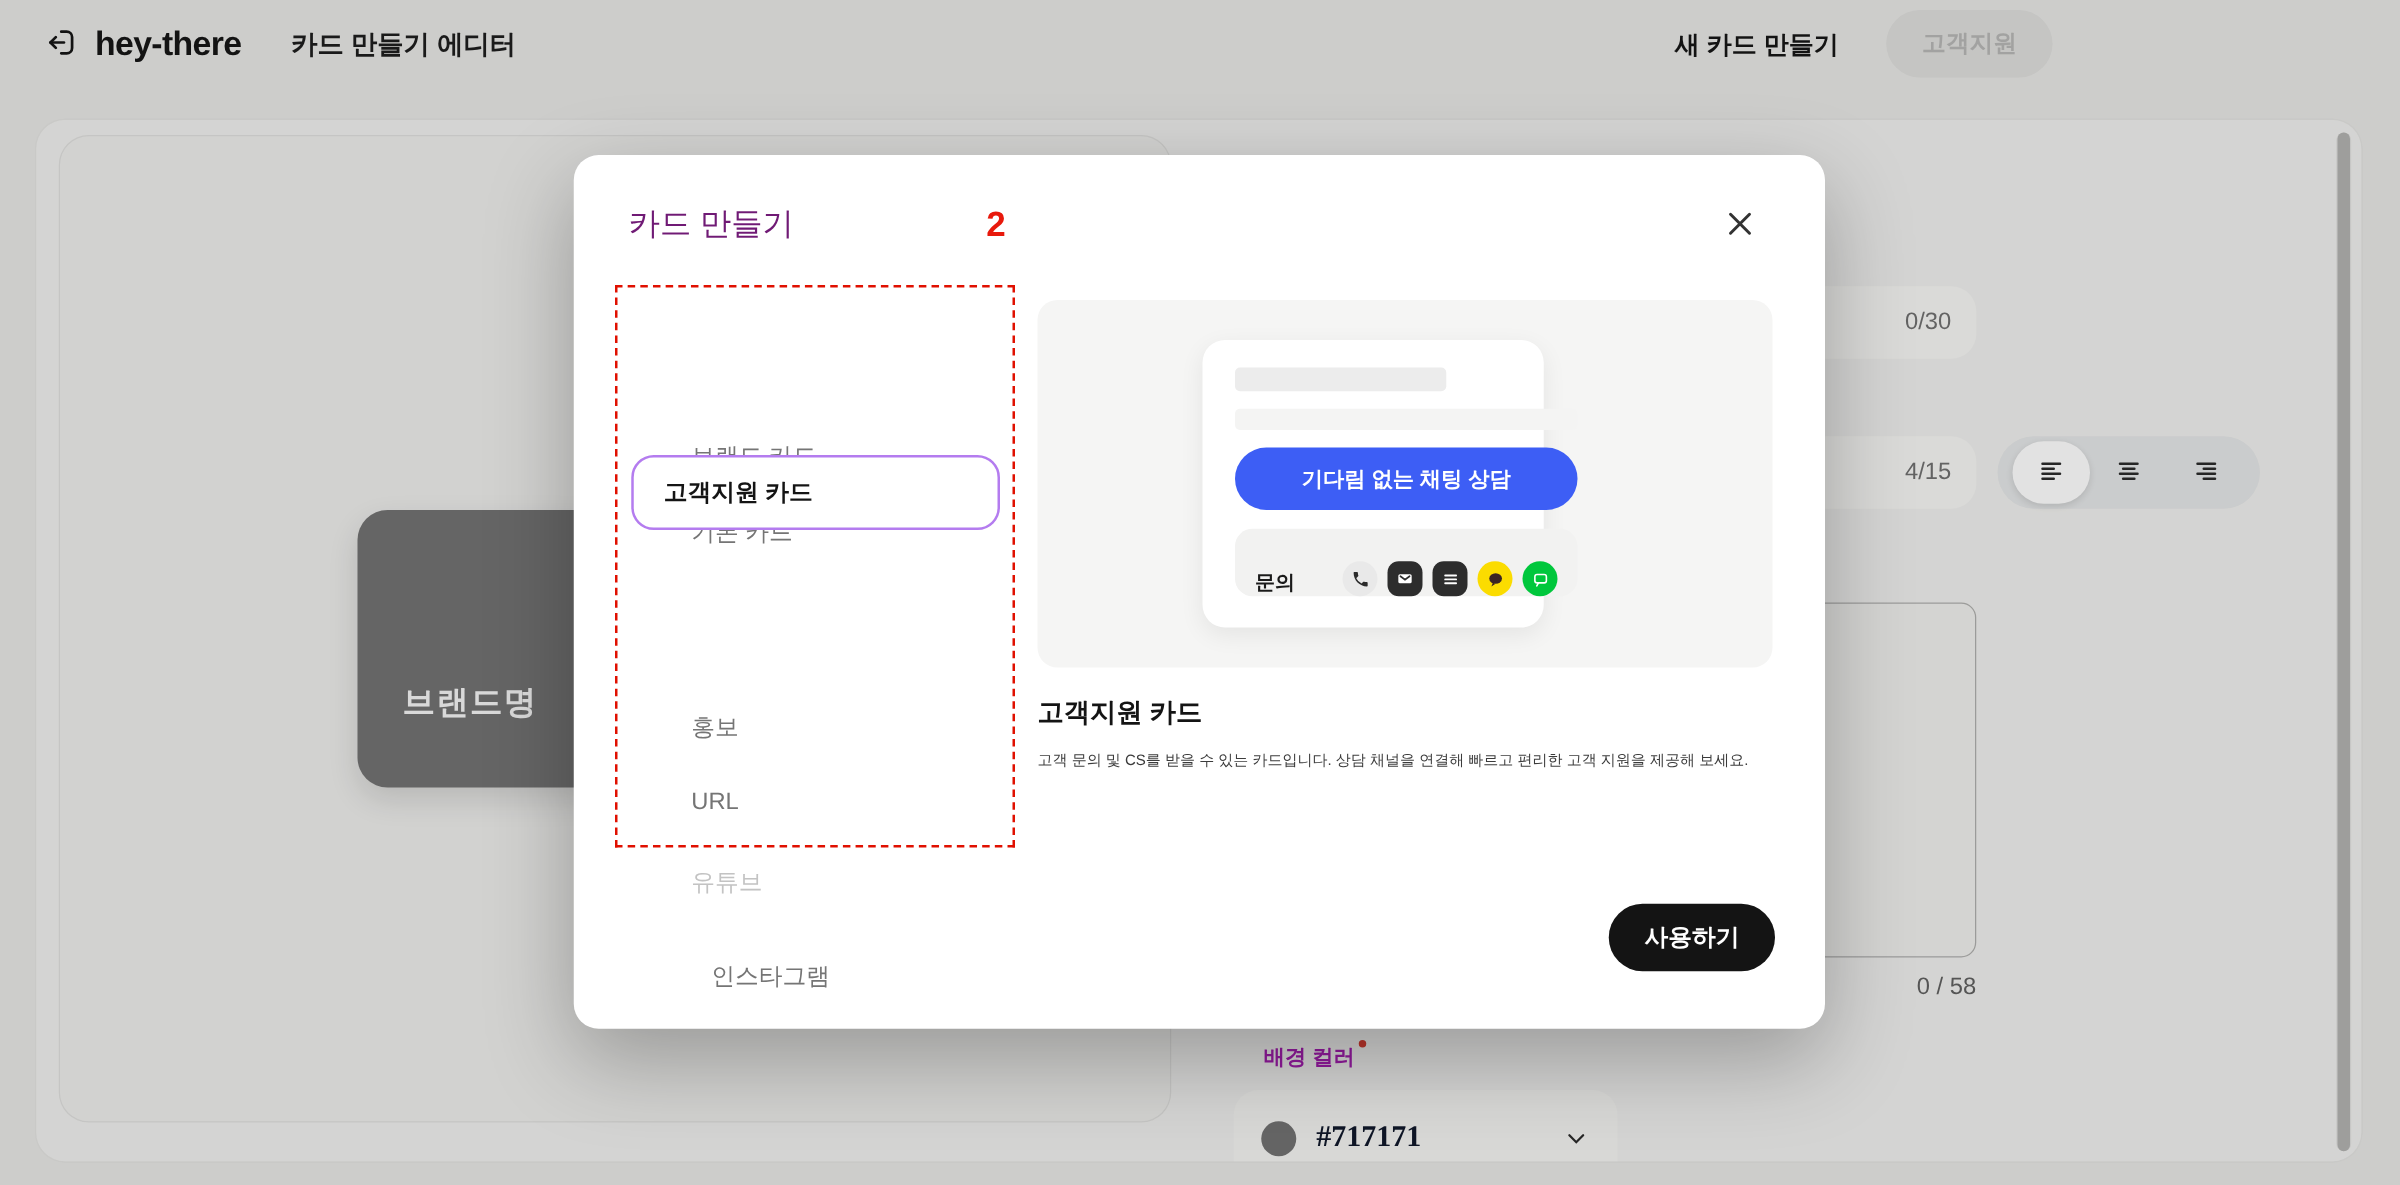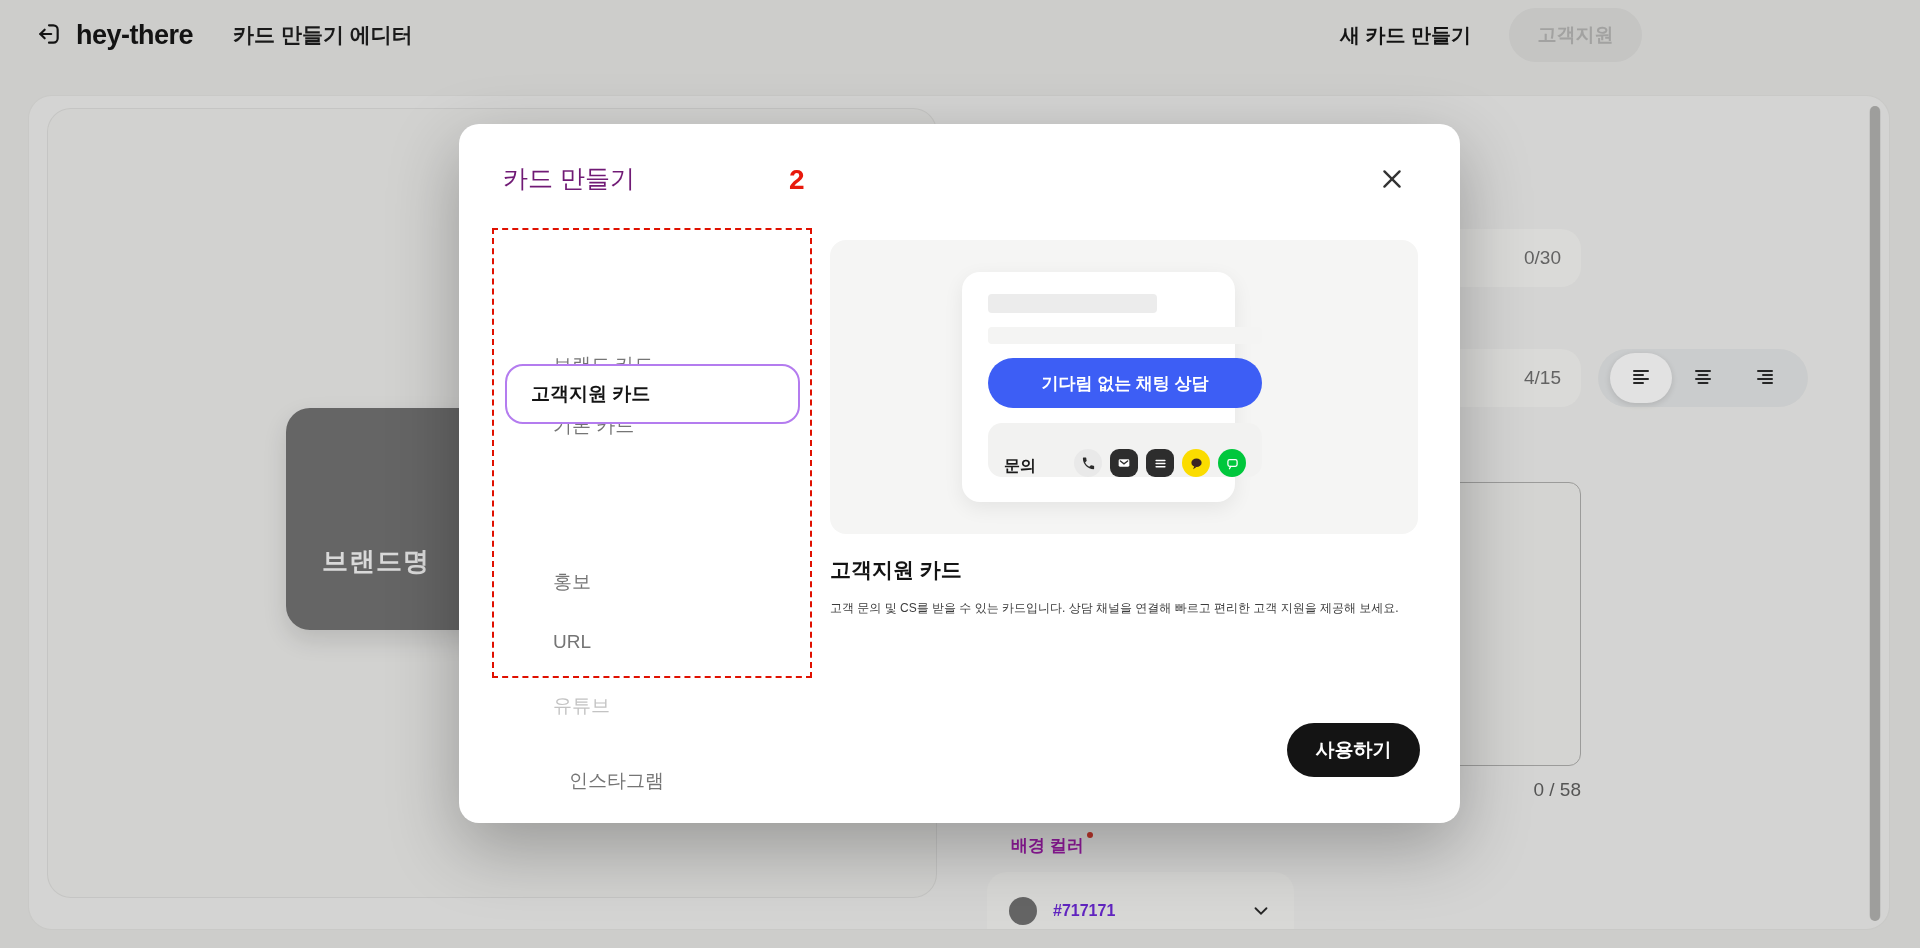--- a/index.html
+++ b/index.html
@@ -39,21 +39,21 @@
   .counter{font-size:19px;color:#6F6F6F;}
   .segmented{position:absolute;left:1569px;top:253px;width:210px;height:58px;border-radius:29px;background:#E4E6E7;display:flex;align-items:center;justify-content:space-between;padding:0 12px;}
   .seg-opt{width:62px;height:50px;border-radius:25px;display:flex;align-items:center;justify-content:center;border:none;background:transparent;cursor:pointer;}
   .seg-opt.active{background:#FFFFFF;box-shadow:0 2px 6px rgba(0,0,0,0.12);}
   .textarea-box{position:absolute;left:942px;top:386px;width:610px;height:284px;border:1.5px solid #AFAFAD;border-radius:12px;background:#EFEFED;}
   .desc-counter{position:absolute;left:942px;top:683px;width:610px;text-align:right;font-size:19px;color:#5F5F5F;}
   .bg-color-label{position:absolute;left:950px;top:738px;font-size:17px;font-weight:600;color:#a21caf;margin-left:32px;}
   .req-dot{display:inline-block;width:6px;height:6px;border-radius:50%;background:#D23B2F;vertical-align:top;margin-left:3px;margin-top:-2px;}
   .color-row{position:absolute;left:958px;top:776px;width:307px;height:77px;border-radius:20px;background:#F4F4F2;display:flex;align-items:center;padding:0 22px;cursor:pointer;}
   .color-swatch{width:28px;height:28px;border-radius:50%;background:var(--brand-card-gray);flex:0 0 auto;}
-  .color-value{font-size:16px;font-weight:700;color:#6d28d9;margin-left:16px;}
+  .color-value{font-size:24px;font-weight:700;color:#0f172a;margin-left:16px;font-family:Liberation Serif, serif;}
   .color-chevron{margin-left:auto;display:flex;align-items:center;}
   .scrollbar-track{position:absolute;right:8px;top:10px;width:12px;height:815px;border-radius:6px;background:rgba(0,0,0,0.06);}
   .scrollbar-thumb{position:absolute;left:1px;top:0;width:10px;height:815px;border-radius:5px;background:#B2B2B0;}
   
   .overlay{position:absolute;inset:0;background:rgba(15,15,15,0.12);z-index:50;}
   .modal{position:absolute;left:459px;top:124px;width:1001px;height:699px;background:#FFFFFF;border-radius:20px;box-shadow:0 24px 70px rgba(0,0,0,0.28);z-index:100;}
   .modal-title{position:absolute;left:44px;top:38px;font-size:25px;font-weight:400;color:#701a75;}
   .modal-close{position:absolute;right:52px;top:40px;width:32px;height:32px;background:none;border:none;cursor:pointer;display:flex;align-items:center;justify-content:center;}
   .annotation-num{position:absolute;left:330px;top:40px;font-size:28px;font-weight:800;color:var(--annotation-red);z-index:120;}
   .type-list-box{position:absolute;left:33px;top:104px;width:320px;height:450px;border:2px dashed #E01000;}

